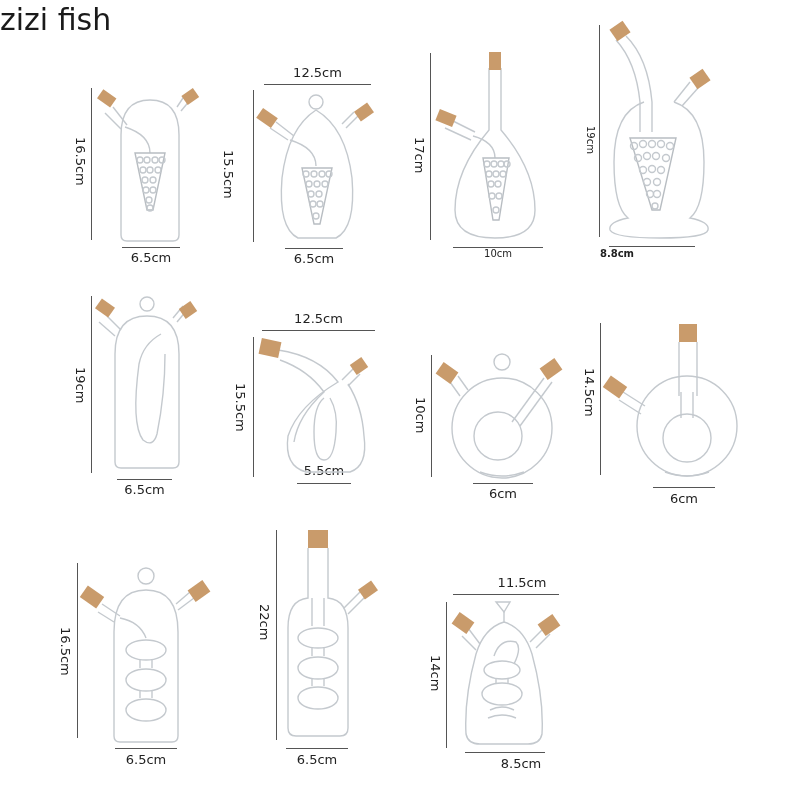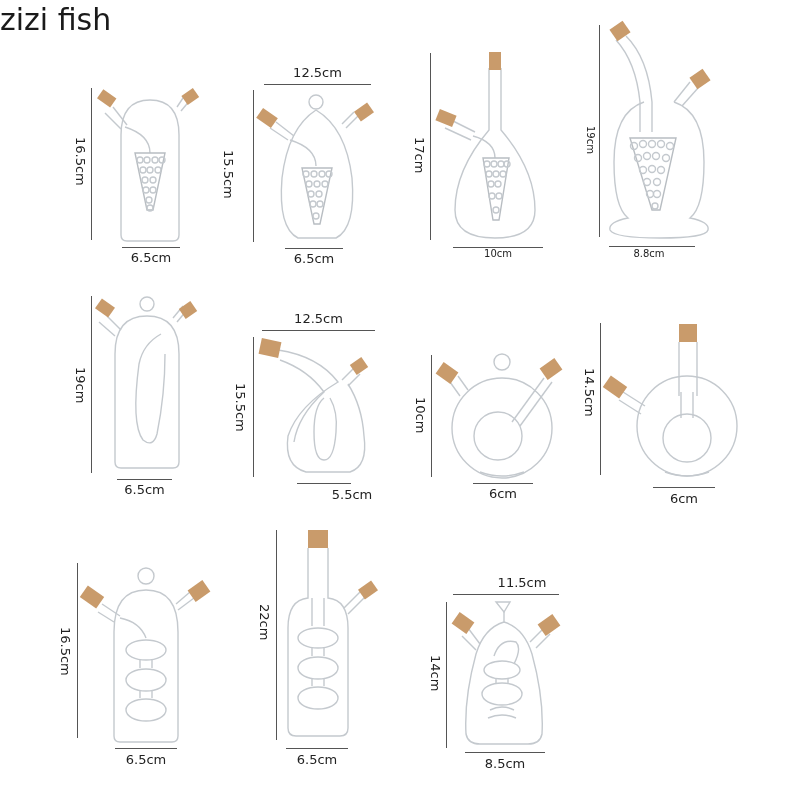--- a/index.html
+++ b/index.html
@@ -114,21 +114,21 @@
     </g>
     <rect x="54" y="2" width="12" height="18" fill="#c99b6b"></rect>
     <rect x="2" y="62" width="18" height="12" fill="#c99b6b" transform="rotate(22 11 68)"></rect>
   </svg>
 </div>
 
 <div>
   <div class="vline" style="left:599px;top:25px;height:212px;"></div>
   <div class="vlabel small" style="left:596px;top:126px;">19cm</div>
   <div class="hline" style="left:609px;top:246px;width:86px;"></div>
-  <div class="hlabel small" style="left:606px;top:248px;width:86px;">8.8cm</div>
+  <div class="hlabel small" style="left:574px;top:248px;width:86px;font-weight:bold;">8.8cm</div>
   <svg class="bottle" style="left:600px;top:22px;" width="120" height="222">
     <g fill="none" stroke="#c4c9ce" stroke-width="1.4">
       <path d="M16 18 Q36 40 40 80"></path>
         <path d="M26 14 Q48 36 52 80"></path>
       <path d="M40 80 L40 110"></path>
         <path d="M52 80 L52 110"></path>
       <path d="M44 80 Q14 90 14 140 Q14 185 28 196 Q8 200 10 208 Q14 216 60 216 Q106 216 108 208 Q110 200 90 196 Q104 185 104 140 Q104 90 74 80"></path>
       <path d="M74 80 L90 60"></path>
         <path d="M82 84 L98 66"></path>
       <path d="M30 116 L76 116 L60 188 L52 188 Z" stroke="#b8bdc2"></path>
@@ -174,21 +174,21 @@
     <rect x="86" y="10" width="14" height="12" fill="#c99b6b" transform="rotate(-35 93 16)"></rect>
   </svg>
 </div>
 
 <div>
   <div class="hline" style="left:262px;top:330px;width:113px;"></div>
   <div class="hlabel" style="left:262px;top:311px;width:113px;">12.5cm</div>
   <div class="vline" style="left:253px;top:337px;height:140px;"></div>
   <div class="vlabel" style="left:248px;top:383px;">15.5cm</div>
   <div class="hline" style="left:297px;top:483px;width:54px;"></div>
-  <div class="hlabel" style="left:297px;top:487px;width:54px;margin-left:28px;">5.5cm</div>
+  <div class="hlabel" style="left:297px;top:463px;width:54px;">5.5cm</div>
   <svg class="bottle" style="left:258px;top:336px;" width="120" height="145">
     <g fill="none" stroke="#c4c9ce" stroke-width="1.4">
       <path d="M20 14 Q60 20 80 46 Q40 70 30 100 Q26 130 48 136 L92 136 Q110 130 106 100 Q104 70 90 48"></path>
       <path d="M22 24 Q50 34 66 56 Q40 80 36 106"></path>
       <path d="M84 44 L96 32"></path>
         <path d="M90 50 L102 38"></path>
       <path d="M66 62 Q56 70 56 96 Q56 124 66 124 Q76 124 78 96 Q80 76 72 62"></path>
     </g>
     <rect x="2" y="4" width="20" height="16" fill="#c99b6b" transform="rotate(12 12 12)"></rect>
     <rect x="94" y="24" width="14" height="12" fill="#c99b6b" transform="rotate(-35 101 30)"></rect>
@@ -289,21 +289,21 @@
     <rect x="80" y="56" width="16" height="12" fill="#c99b6b" transform="rotate(-35 88 62)"></rect>
   </svg>
 </div>
 
 <div>
   <div class="hline" style="left:453px;top:594px;width:106px;"></div>
   <div class="hlabel" style="left:469px;top:575px;width:106px;">11.5cm</div>
   <div class="vline" style="left:446px;top:602px;height:146px;"></div>
   <div class="vlabel" style="left:443px;top:655px;">14cm</div>
   <div class="hline" style="left:465px;top:752px;width:80px;"></div>
-  <div class="hlabel" style="left:465px;top:756px;width:80px;">8.5cm</div>
+  <div class="hlabel" style="left:481px;top:756px;width:80px;">8.5cm</div>
   <svg class="bottle" style="left:450px;top:598px;" width="115" height="152">
     <g fill="none" stroke="#c4c9ce" stroke-width="1.4">
       <path d="M46 4 L60 4 L54 14 Z"></path>
       <path d="M54 14 L54 24"></path>
       <path d="M54 24 Q34 30 26 56 Q14 100 16 136 Q18 146 30 146 L78 146 Q90 146 92 136 Q94 100 82 56 Q74 30 54 24"></path>
       <path d="M18 30 L30 46"></path>
         <path d="M12 38 L26 52"></path>
       <path d="M80 44 L94 30"></path>
         <path d="M86 50 L100 36"></path>
       <path d="M44 58 Q50 40 66 44 Q72 50 64 66"></path>

